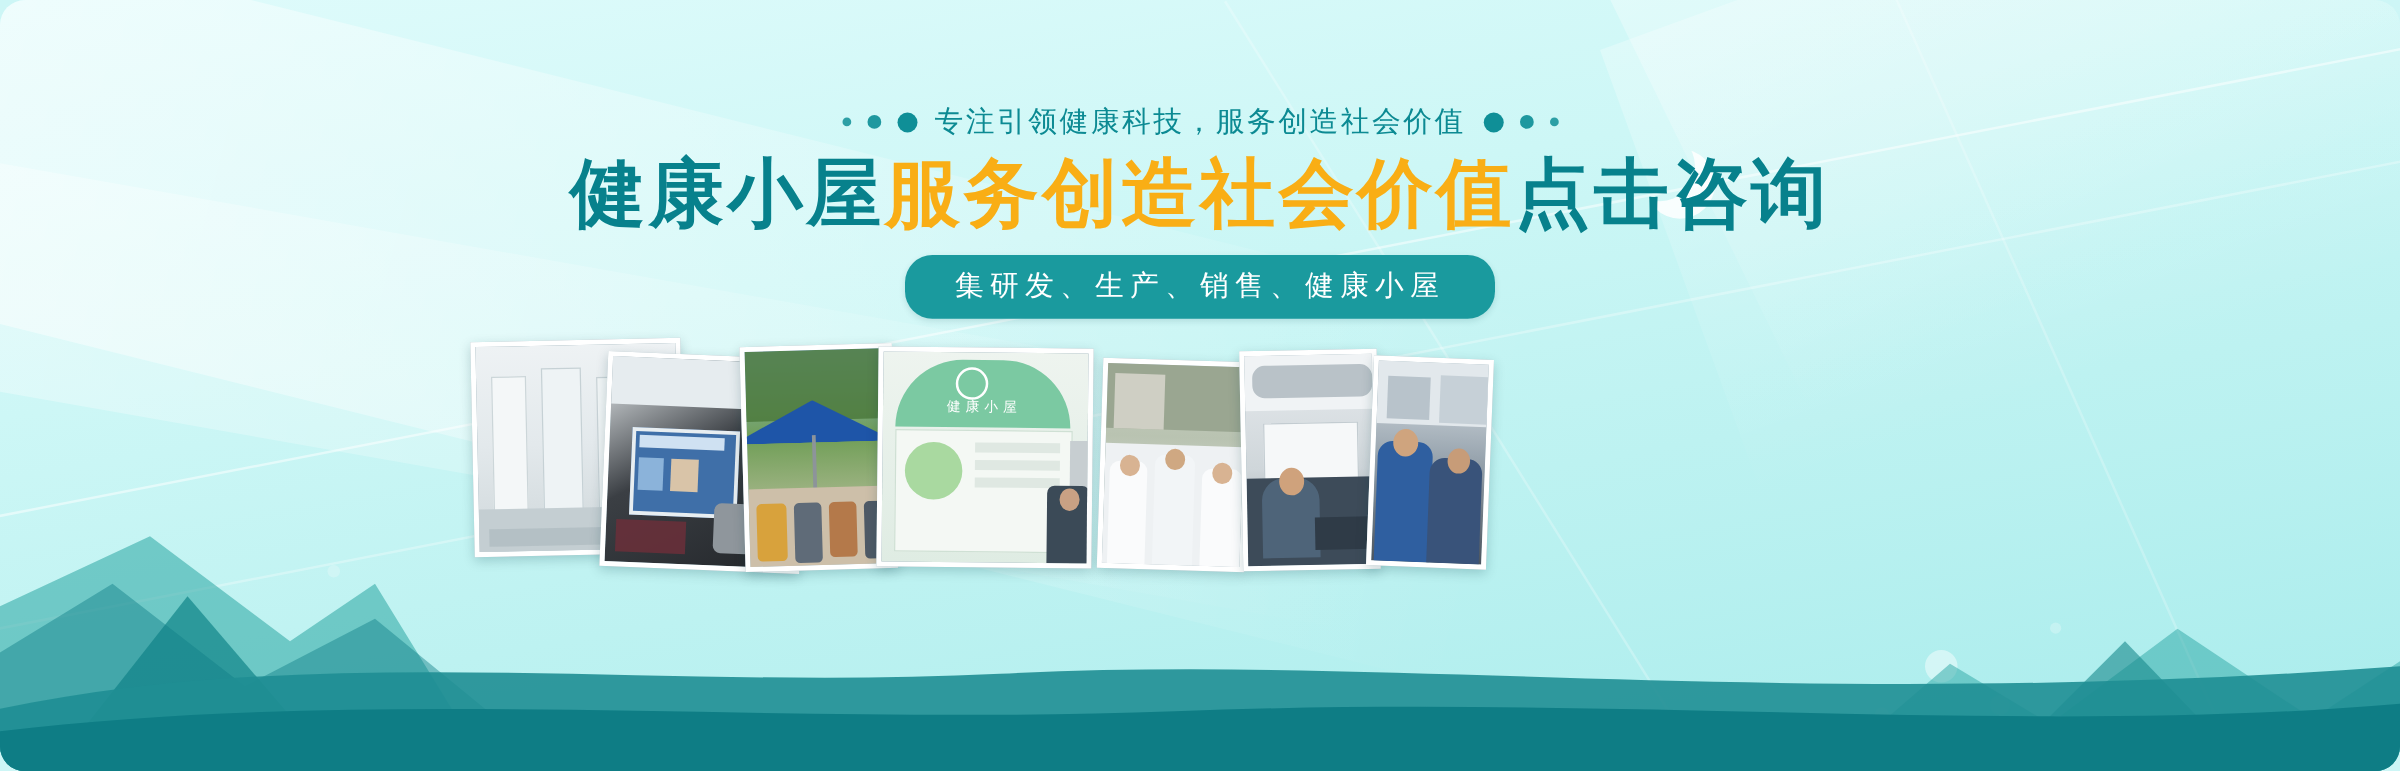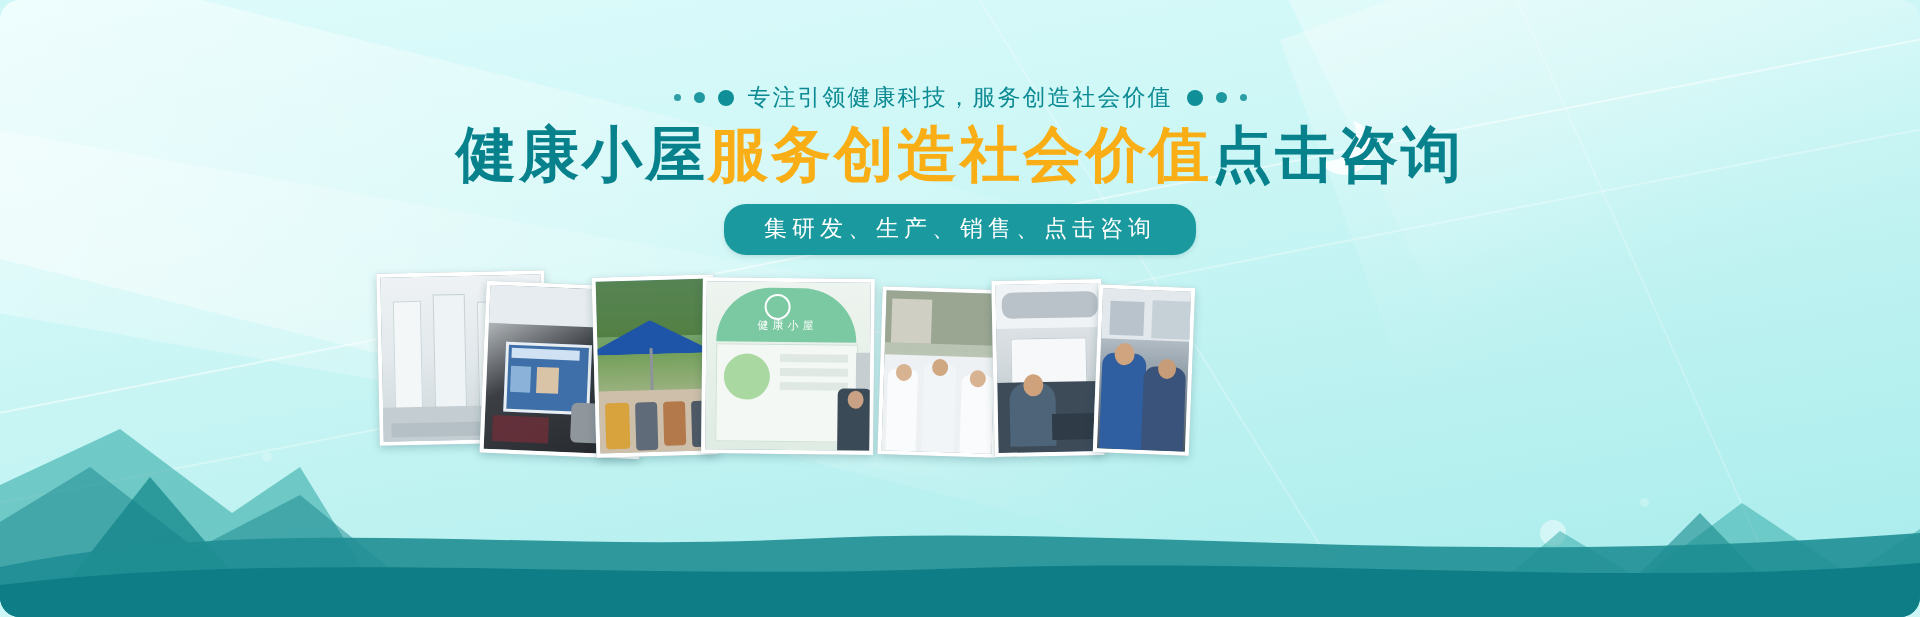--- a/index.html
+++ b/index.html
@@ -133,21 +133,21 @@
       <span>专注引领健康科技，服务创造社会价值</span>
       <span class="dots right">
         <i class="dot s"></i>
         <i class="dot m"></i>
         <i class="dot l"></i>
       </span>
     </div>
 
     <div class="headline"><span>健康小屋</span><span class="hl">服务创造社会价值</span><span>点击咨询</span></div>
 
-    <div><span class="pill">集研发、生产、销售、点击咨询</span></div>
+    <div><span class="pill">集研发、生产、销售、健康小屋</span></div>
   </div>
 
   <div class="strip">
 
     <div class="photo" style="left:378px;width:168px;height:172px;transform:rotate(-1.2deg);">
       <div class="ph-inner" style="background:
            linear-gradient(180deg,#eef2f4 0%,#e3e9ec 48%,#cfd7da 100%);">
         <div style="position:absolute;left:12px;top:24px;width:26px;height:120px;background:#f4f7f8;border:1px solid #ccd6d9;"></div>
         <div style="position:absolute;left:52px;top:18px;width:30px;height:126px;background:#eef3f5;border:1px solid #c6d1d5;"></div>
         <div style="position:absolute;left:96px;top:26px;width:28px;height:118px;background:#f1f5f6;border:1px solid #c9d3d7;"></div>

